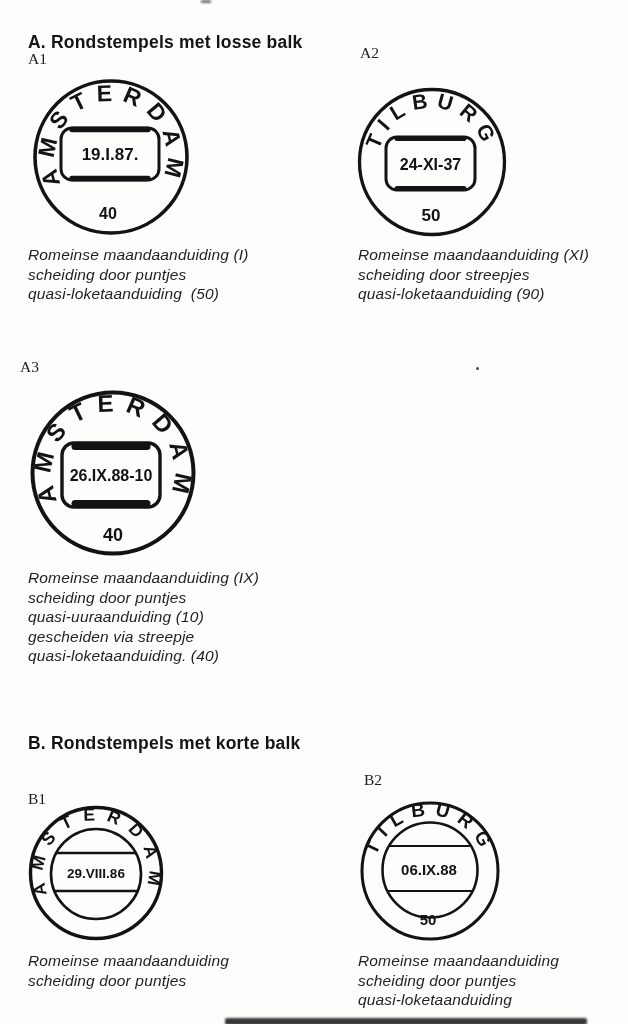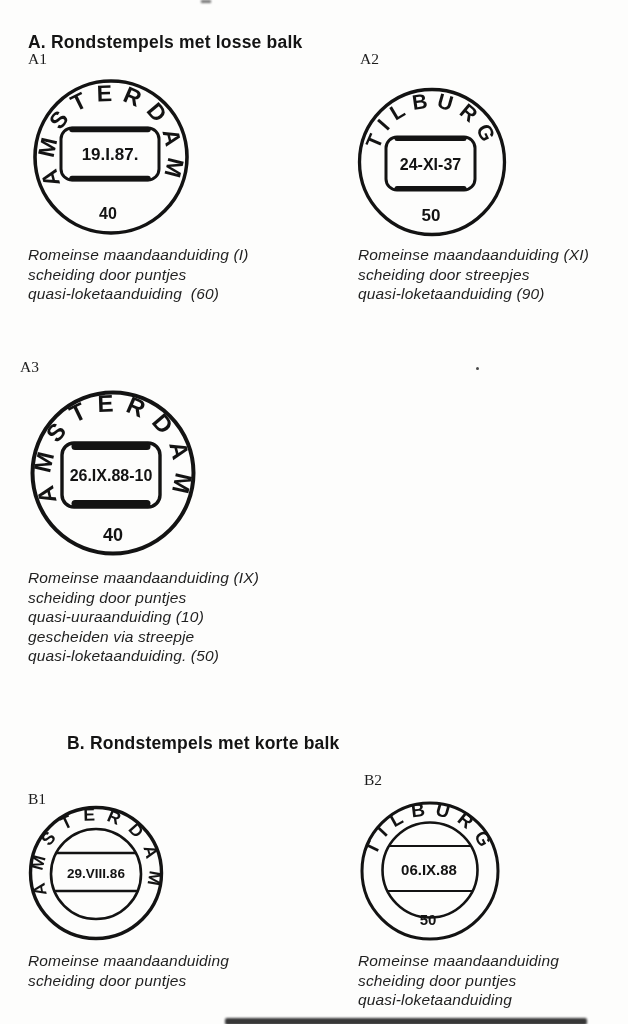--- a/index.html
+++ b/index.html
@@ -42,21 +42,21 @@
 </head>
 <body>
 
 <div class="top-speck"></div>
 <div class="speck" style="left:476px;top:367px;width:3px;height:3px;"></div>
 <div class="bottom-strip"></div>
 
 <div class="abs heading" style="left:28px;top:12px;margin-top:20px;">A. Rondstempels met losse balk</div>
 
 <div class="abs itemlabel" style="left:28px;top:50px;">A1</div>
-<div class="abs itemlabel" style="left:360px;top:50px;">A2</div>
+<div class="abs itemlabel" style="left:360px;top:44px;">A2</div>
 
 <svg class="stamp" style="left:28px;top:76px;" width="166" height="166" viewBox="0 0 166 166">
   <circle class="ring" cx="83" cy="81" r="76" stroke-width="3.6"></circle>
   <path id="arcA1" d="M 37.1 113.1 A 56 56 0 1 1 128.9 113.1" fill="none"></path>
   <text class="city" font-size="23" letter-spacing="9" text-anchor="middle"><textPath href="#arcA1" startOffset="50%">AMSTERDAM</textPath></text>
   <rect class="datebox" x="33" y="52" width="98" height="52" rx="11" stroke-width="3"></rect>
   <line class="bar" x1="44" y1="53.5" x2="120" y2="53.5" stroke-width="5.5"></line>
   <line class="bar" x1="44" y1="102.5" x2="120" y2="102.5" stroke-width="5.5"></line>
   <text class="date" x="82" y="84" font-size="17" text-anchor="middle">19.I.87.</text>
   <text class="num" x="80" y="143" font-size="16" text-anchor="middle">40</text>
@@ -68,21 +68,21 @@
   <text class="city" font-size="21" letter-spacing="7.5" text-anchor="middle"><textPath href="#arcA2" startOffset="50%">TILBURG</textPath></text>
   <rect class="datebox" x="30" y="51" width="89" height="53" rx="11" stroke-width="3"></rect>
   <line class="bar" x1="41" y1="52.5" x2="108" y2="52.5" stroke-width="5"></line>
   <line class="bar" x1="41" y1="102.5" x2="108" y2="102.5" stroke-width="5"></line>
   <text class="date" x="74.5" y="84" font-size="16" text-anchor="middle">24-XI-37</text>
   <text class="num" x="75" y="135" font-size="17" text-anchor="middle">50</text>
 </svg>
 
 <div class="abs caption" style="left:28px;top:245px;width:305px;">Romeinse maandaanduiding (I)
 scheiding door puntjes
-quasi-loketaanduiding  (60)</div>
+quasi-loketaanduiding  (50)</div>
 <div class="abs caption" style="left:358px;top:245px;width:268px;">Romeinse maandaanduiding (XI)
 scheiding door streepjes
 quasi-loketaanduiding (90)</div>
 
 <div class="abs itemlabel" style="left:20px;top:358px;">A3</div>
 
 <svg class="stamp" style="left:29px;top:389px;" width="168" height="168" viewBox="0 0 168 168">
   <circle class="ring" cx="84" cy="84" r="80.5" stroke-width="4"></circle>
   <path id="arcA3" d="M 33.6 119.3 A 61.5 61.5 0 1 1 134.4 119.3" fill="none"></path>
   <text class="city" font-size="24" letter-spacing="10.5" text-anchor="middle"><textPath href="#arcA3" startOffset="50%">AMSTERDAM</textPath></text>
@@ -90,23 +90,23 @@
   <line class="bar" x1="46" y1="57.5" x2="118" y2="57.5" stroke-width="7"></line>
   <line class="bar" x1="46" y1="114.5" x2="118" y2="114.5" stroke-width="7"></line>
   <text class="date" x="82" y="92" font-size="16" text-anchor="middle">26.IX.88-10</text>
   <text class="num" x="84" y="152" font-size="18" text-anchor="middle">40</text>
 </svg>
 
 <div class="abs caption" style="left:28px;top:568px;width:305px;">Romeinse maandaanduiding (IX)
 scheiding door puntjes
 quasi-uuraanduiding (10)
 gescheiden via streepje
-quasi-loketaanduiding. (50)</div>
+quasi-loketaanduiding. (40)</div>
 
-<div class="abs heading" style="left:28px;top:733px;margin-left:39px;">B. Rondstempels met korte balk</div>
+<div class="abs heading" style="left:28px;top:733px;">B. Rondstempels met korte balk</div>
 
 <div class="abs itemlabel" style="left:28px;top:790px;">B1</div>
 <div class="abs itemlabel" style="left:364px;top:771px;">B2</div>
 
 <svg class="stamp" style="left:27px;top:804px;" width="138" height="138" viewBox="0 0 138 138">
   <circle class="ring" cx="69" cy="69" r="65.5" stroke-width="3.4"></circle>
   <circle class="ring" cx="69" cy="70" r="45" stroke-width="2.6"></circle>
   <path id="arcB1" d="M 26 99.1 A 52.5 52.5 0 1 1 112 99.1" fill="none"></path>
   <text class="city" font-size="17.5" letter-spacing="10.5" text-anchor="middle"><textPath href="#arcB1" startOffset="50%">AMSTERDAM</textPath></text>
   <line class="chord" x1="30" y1="49" x2="108" y2="49" stroke-width="2.4"></line>

